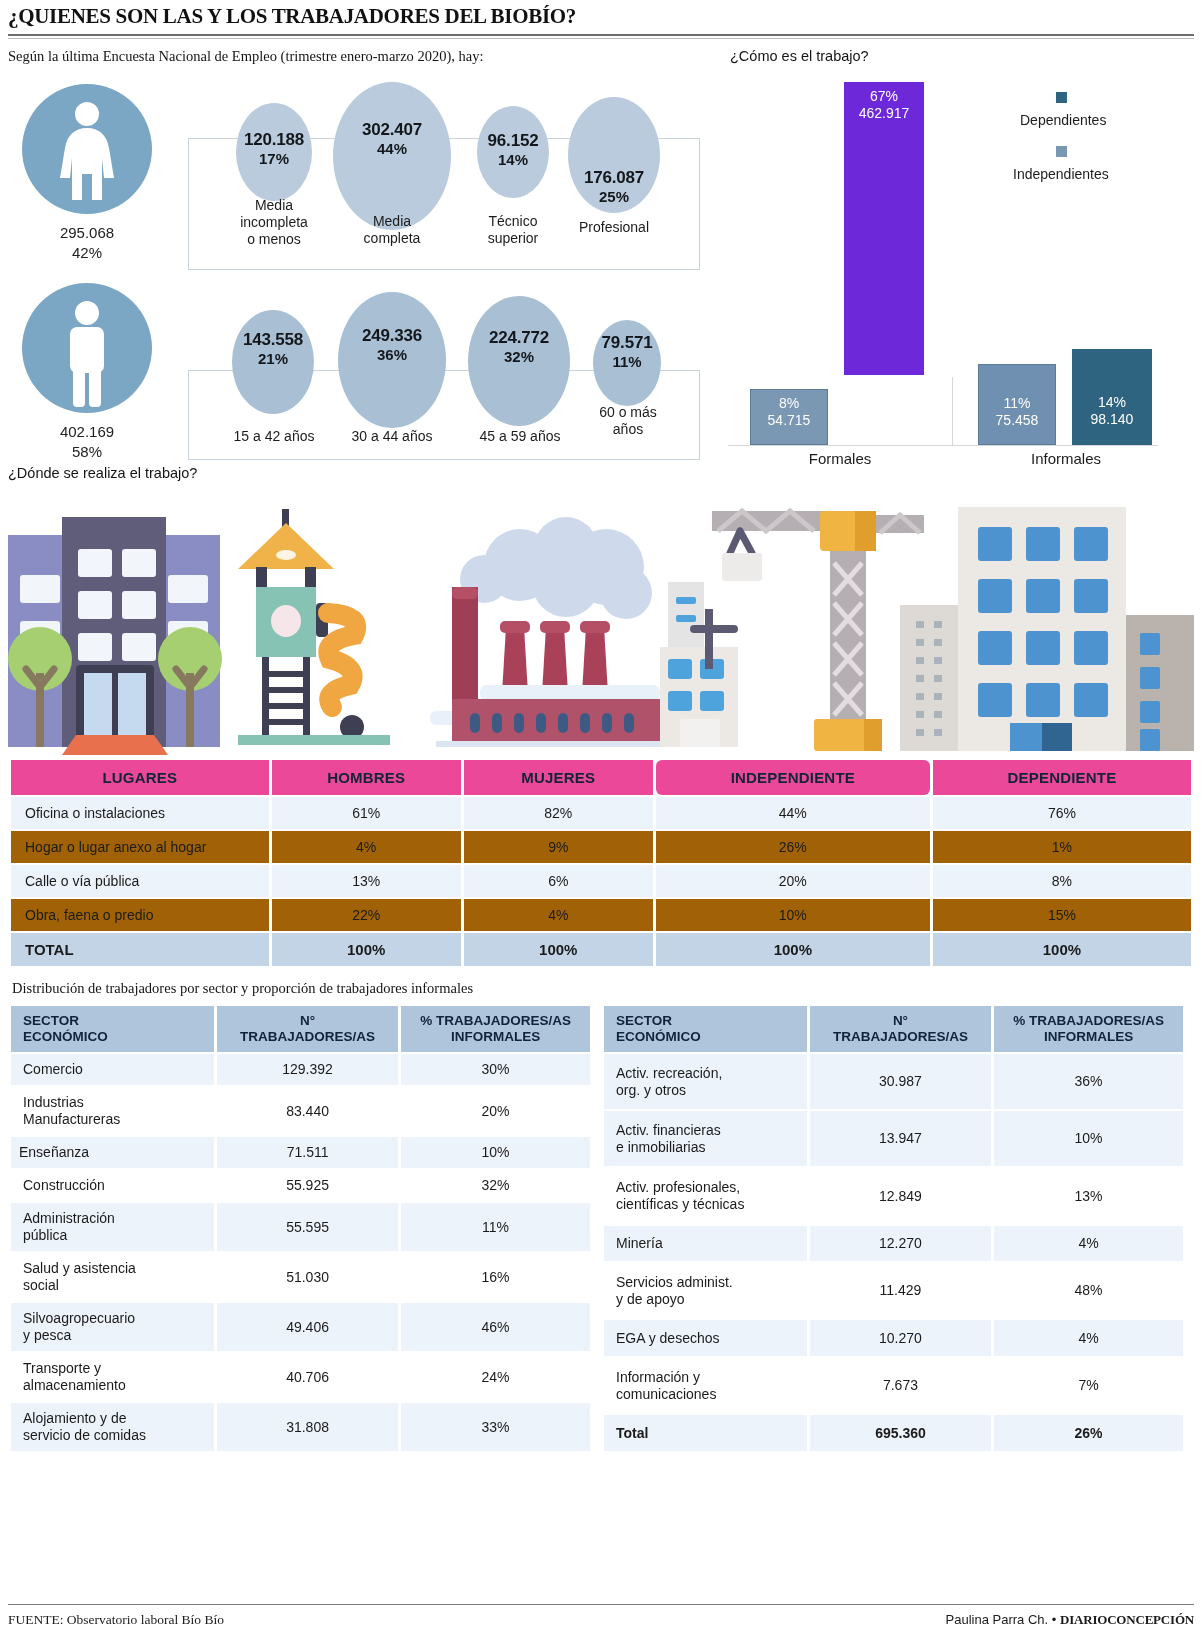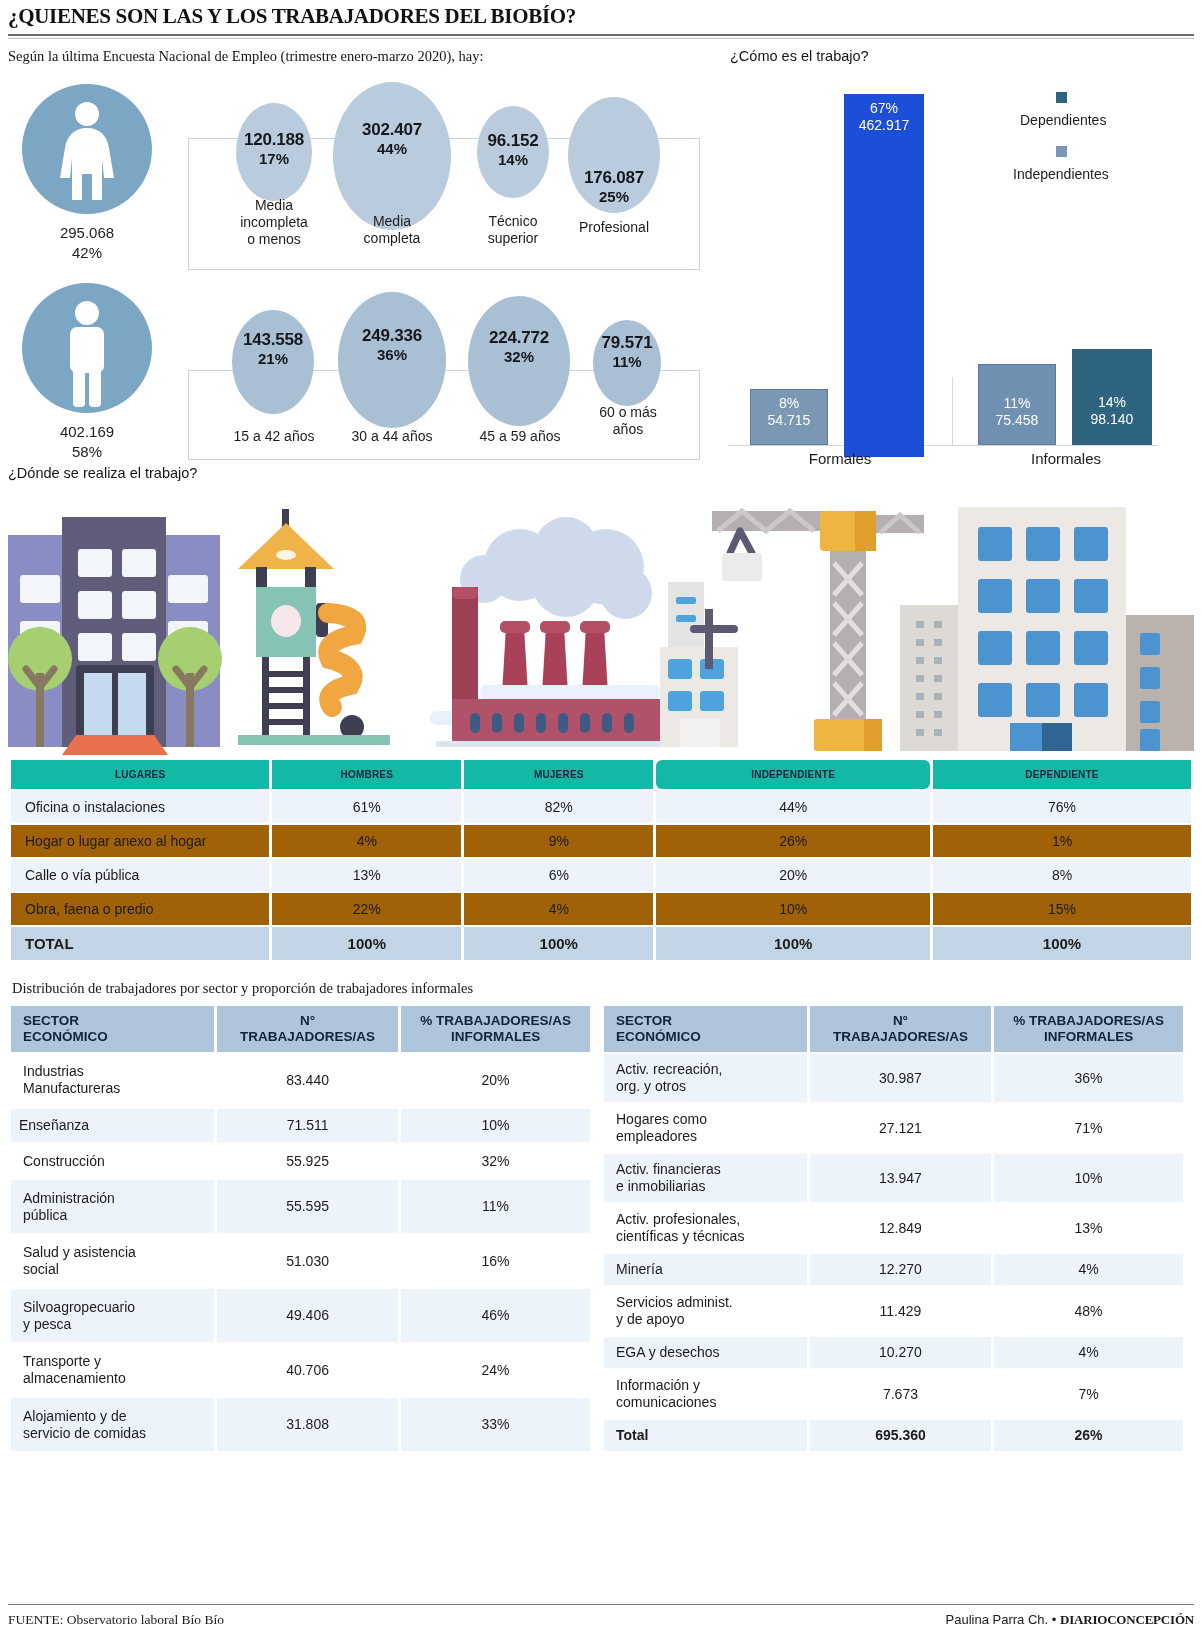--- a/index.html
+++ b/index.html
@@ -72,21 +72,21 @@
   .legend-sq { position:absolute; width:11px; height:11px; }
   .legend-tx { position:absolute; font-size:14px; color:#1c1c1c; white-space:nowrap; }
 
   
   .illus { position:absolute; left:0; top:487px; width:1202px; height:268px; }
 
   
   .places { position:absolute; left:8px; top:758px; width:1186px; }
   .ptab { width:100%; border-collapse:separate; border-spacing:3px 2px; }
   .ptab th {
-    background:#14b8a6; color:#12243a; font-size:10px; font-weight:700;
+    background:#ec4899; color:#12243a; font-size:15px; font-weight:700;
     padding:9px 4px; text-align:center; letter-spacing:.2px;
   }
   .ptab td {
     font-size:14px; padding:8px 4px; text-align:center; color:#1b1b1b;
   }
   .ptab td.name { text-align:left; padding-left:14px; }
   .ptab tr.odd td { background:#edf3fb; }
   .ptab tr.even td { background:#a16207; }
   .ptab tr.total td { background:#c3d4e6; font-weight:700; font-size:15px; }
 
@@ -234,21 +234,21 @@
 
     <div class="axis" style="left:0; top:365px; width:430px; height:1px;"></div>
 
     <div class="axis" style="left:224px; top:297px; width:1px; height:68px;"></div>
 
     <div class="bar" style="left:22px; top:309px; width:78px; height:56px; background:#7a98b4; border:1px solid #5c7b98;">
       <div class="blbl" style="top:5px;">8%</div>
       <div class="blbl" style="top:22px;">54.715</div>
     </div>
 
-    <div class="bar" style="left:116px; top:14px; width:80px; height:363px; background:#1d4ed8;">
+    <div class="bar" style="left:116px; top:2px; width:80px; height:293px; background:#6d28d9;">
       <div class="blbl" style="top:6px;">67%</div>
       <div class="blbl" style="top:23px;">462.917</div>
     </div>
 
     <div class="bar" style="left:250px; top:284px; width:78px; height:81px; background:#6f90b0; border:1px solid #5c7b98;">
       <div class="blbl" style="top:30px;">11%</div>
       <div class="blbl" style="top:47px;">75.458</div>
     </div>
 
     <div class="bar" style="left:344px; top:269px; width:80px; height:96px; background:#2e6480;">
@@ -487,20 +487,25 @@
         <tr>
           <th class="s" style="width:205px; white-space:pre-line;">SECTOR
 ECONÓMICO</th>
           <th style="width:182px; white-space:pre-line;">N°
 TRABAJADORES/AS</th>
           <th style="width:190px; white-space:pre-line;">% TRABAJADORES/AS
 INFORMALES</th>
         </tr>
       </thead>
       <tbody>
+        <tr class="odd">
+            <td class="s" style="white-space:pre-line;">Comercio</td>
+            <td>129.392</td>
+            <td>30%</td>
+          </tr>
         <tr class="even">
             <td class="s" style="white-space:pre-line;">Industrias
 Manufactureras</td>
             <td>83.440</td>
             <td>20%</td>
           </tr>
         <tr class="odd">
             <td class="s" style="white-space:pre-line;padding-left:8px;">Enseñanza</td>
             <td>71.511</td>
             <td>10%</td>
@@ -554,26 +559,20 @@
 INFORMALES</th>
         </tr>
       </thead>
       <tbody>
         <tr class="odd">
             <td class="s" style="white-space:pre-line;">Activ. recreación,
 org. y otros</td>
             <td>30.987</td>
             <td>36%</td>
           </tr>
-        <tr class="even">
-            <td class="s" style="white-space:pre-line;">Hogares como
-empleadores</td>
-            <td>27.121</td>
-            <td>71%</td>
-          </tr>
         <tr class="odd">
             <td class="s" style="white-space:pre-line;">Activ. financieras
 e inmobiliarias</td>
             <td>13.947</td>
             <td>10%</td>
           </tr>
         <tr class="even">
             <td class="s" style="white-space:pre-line;">Activ. profesionales,
 científicas y técnicas</td>
             <td>12.849</td>

